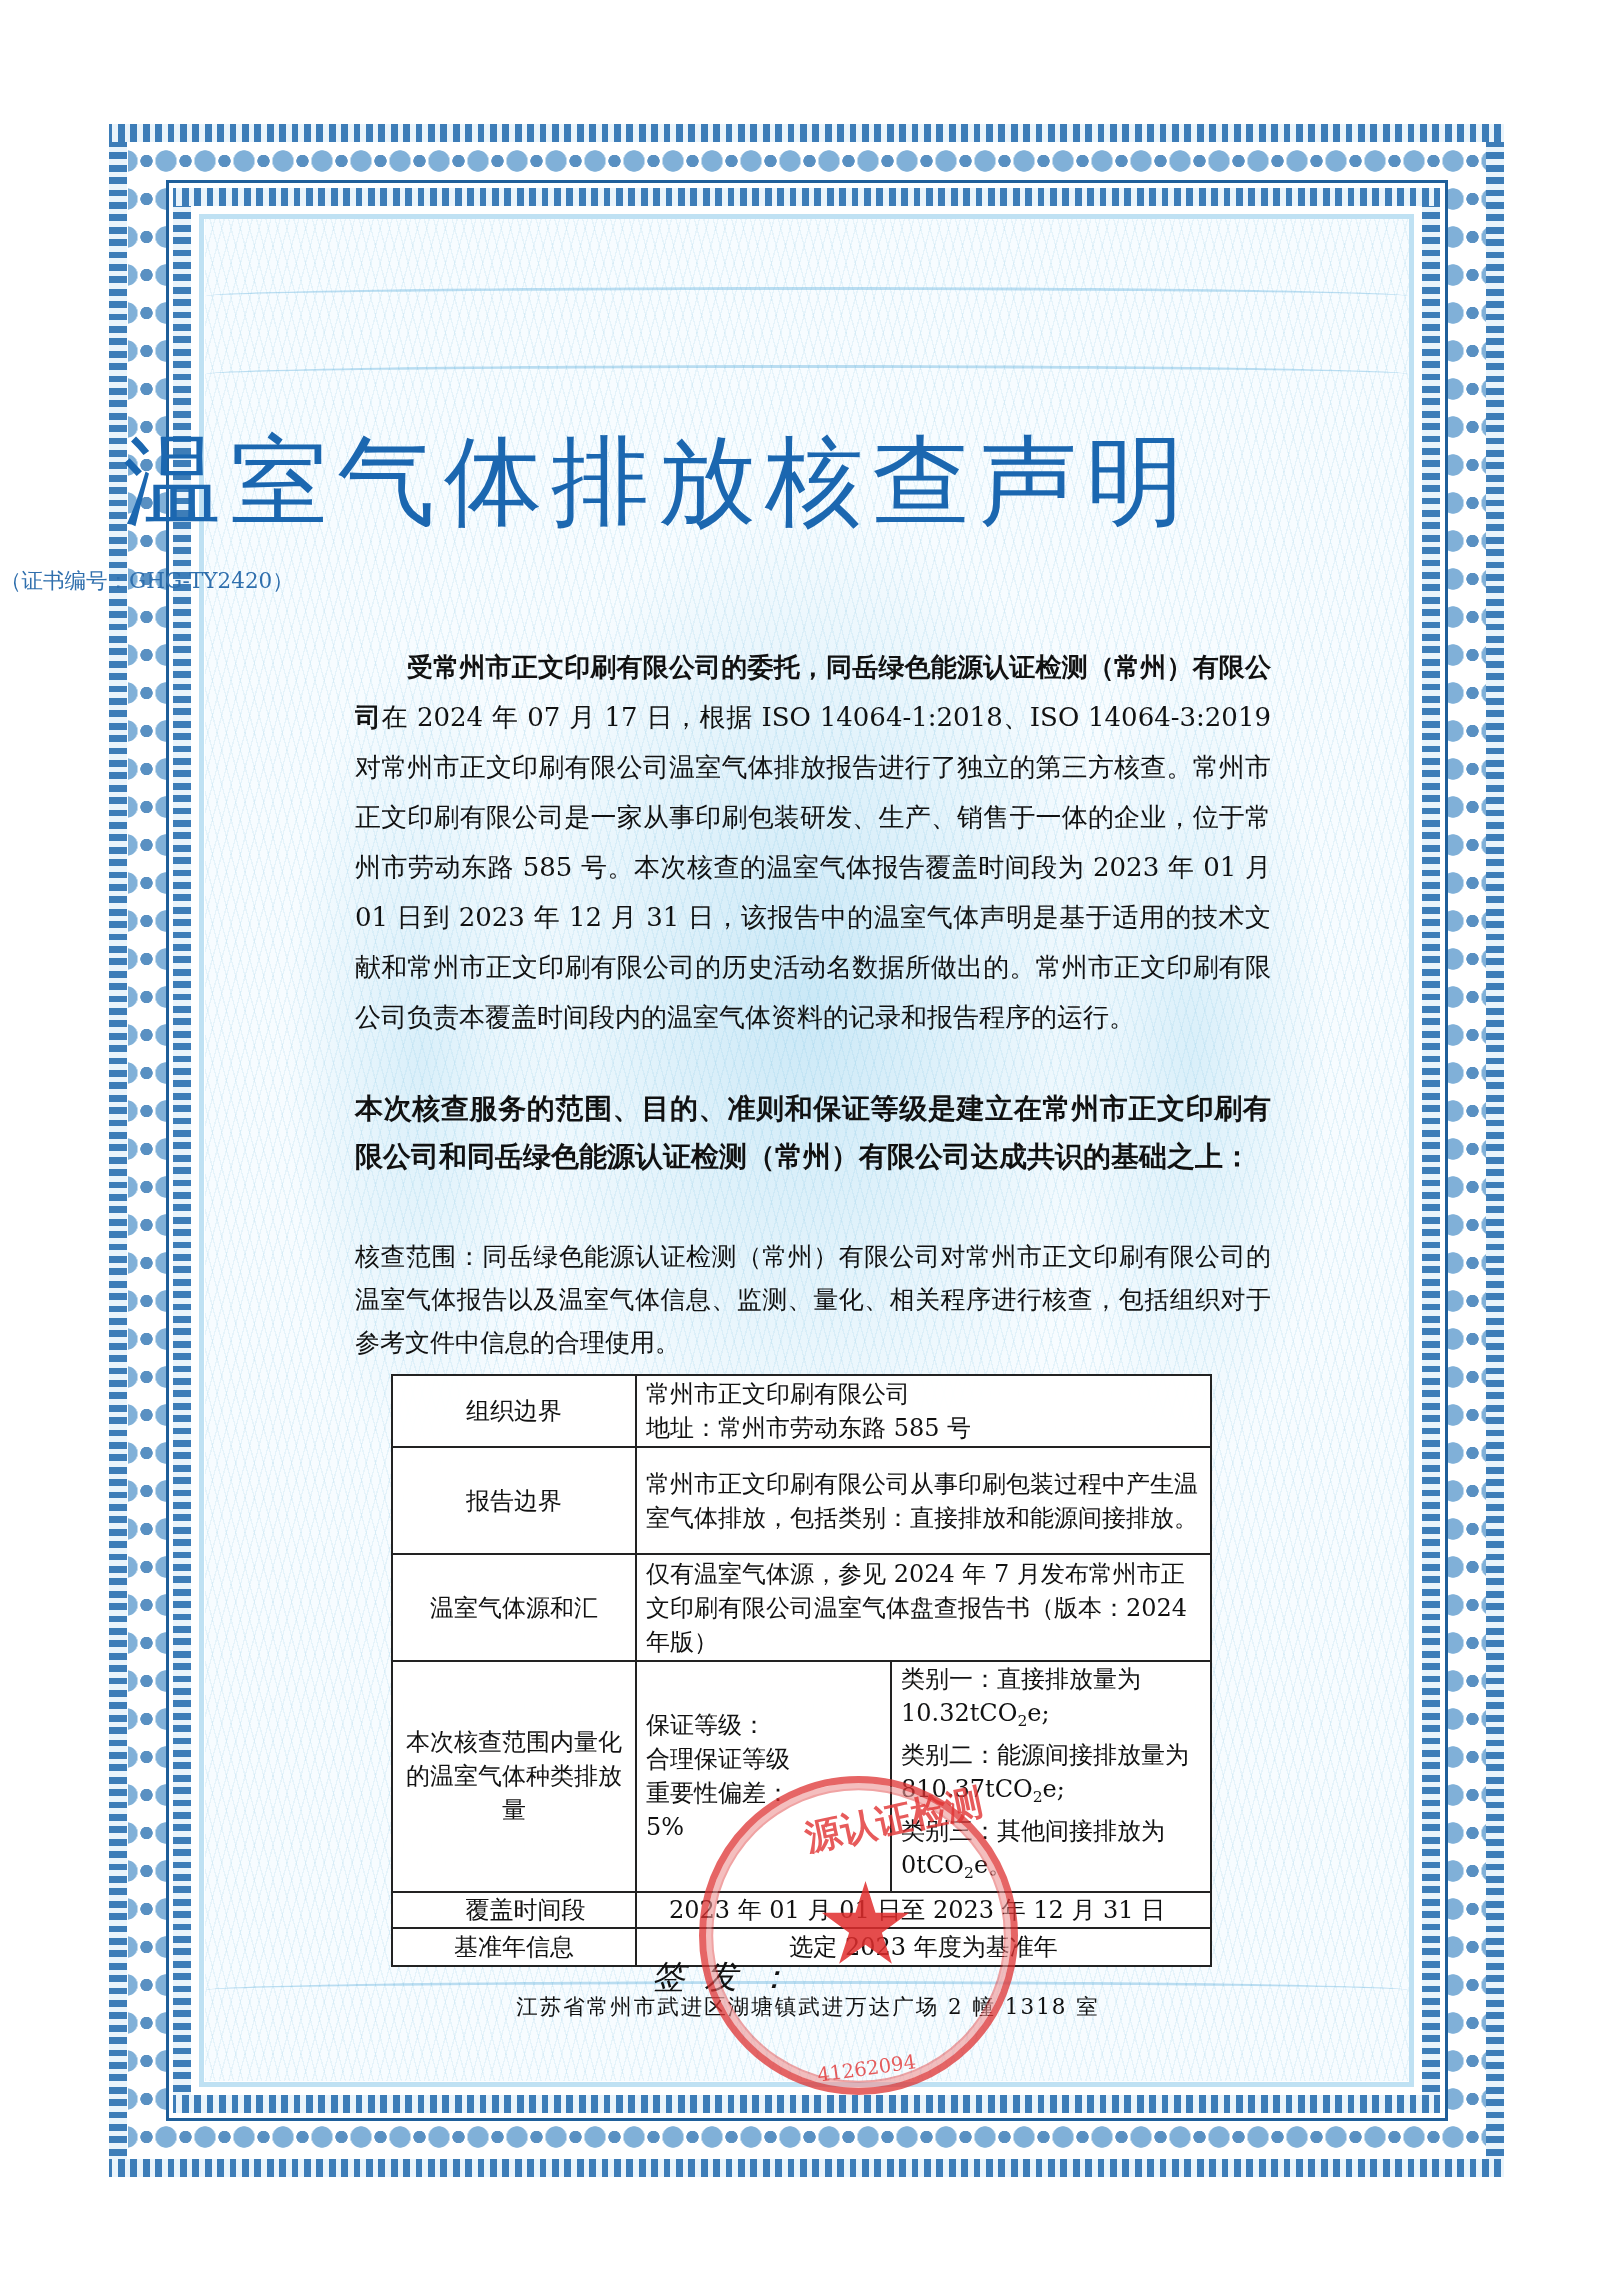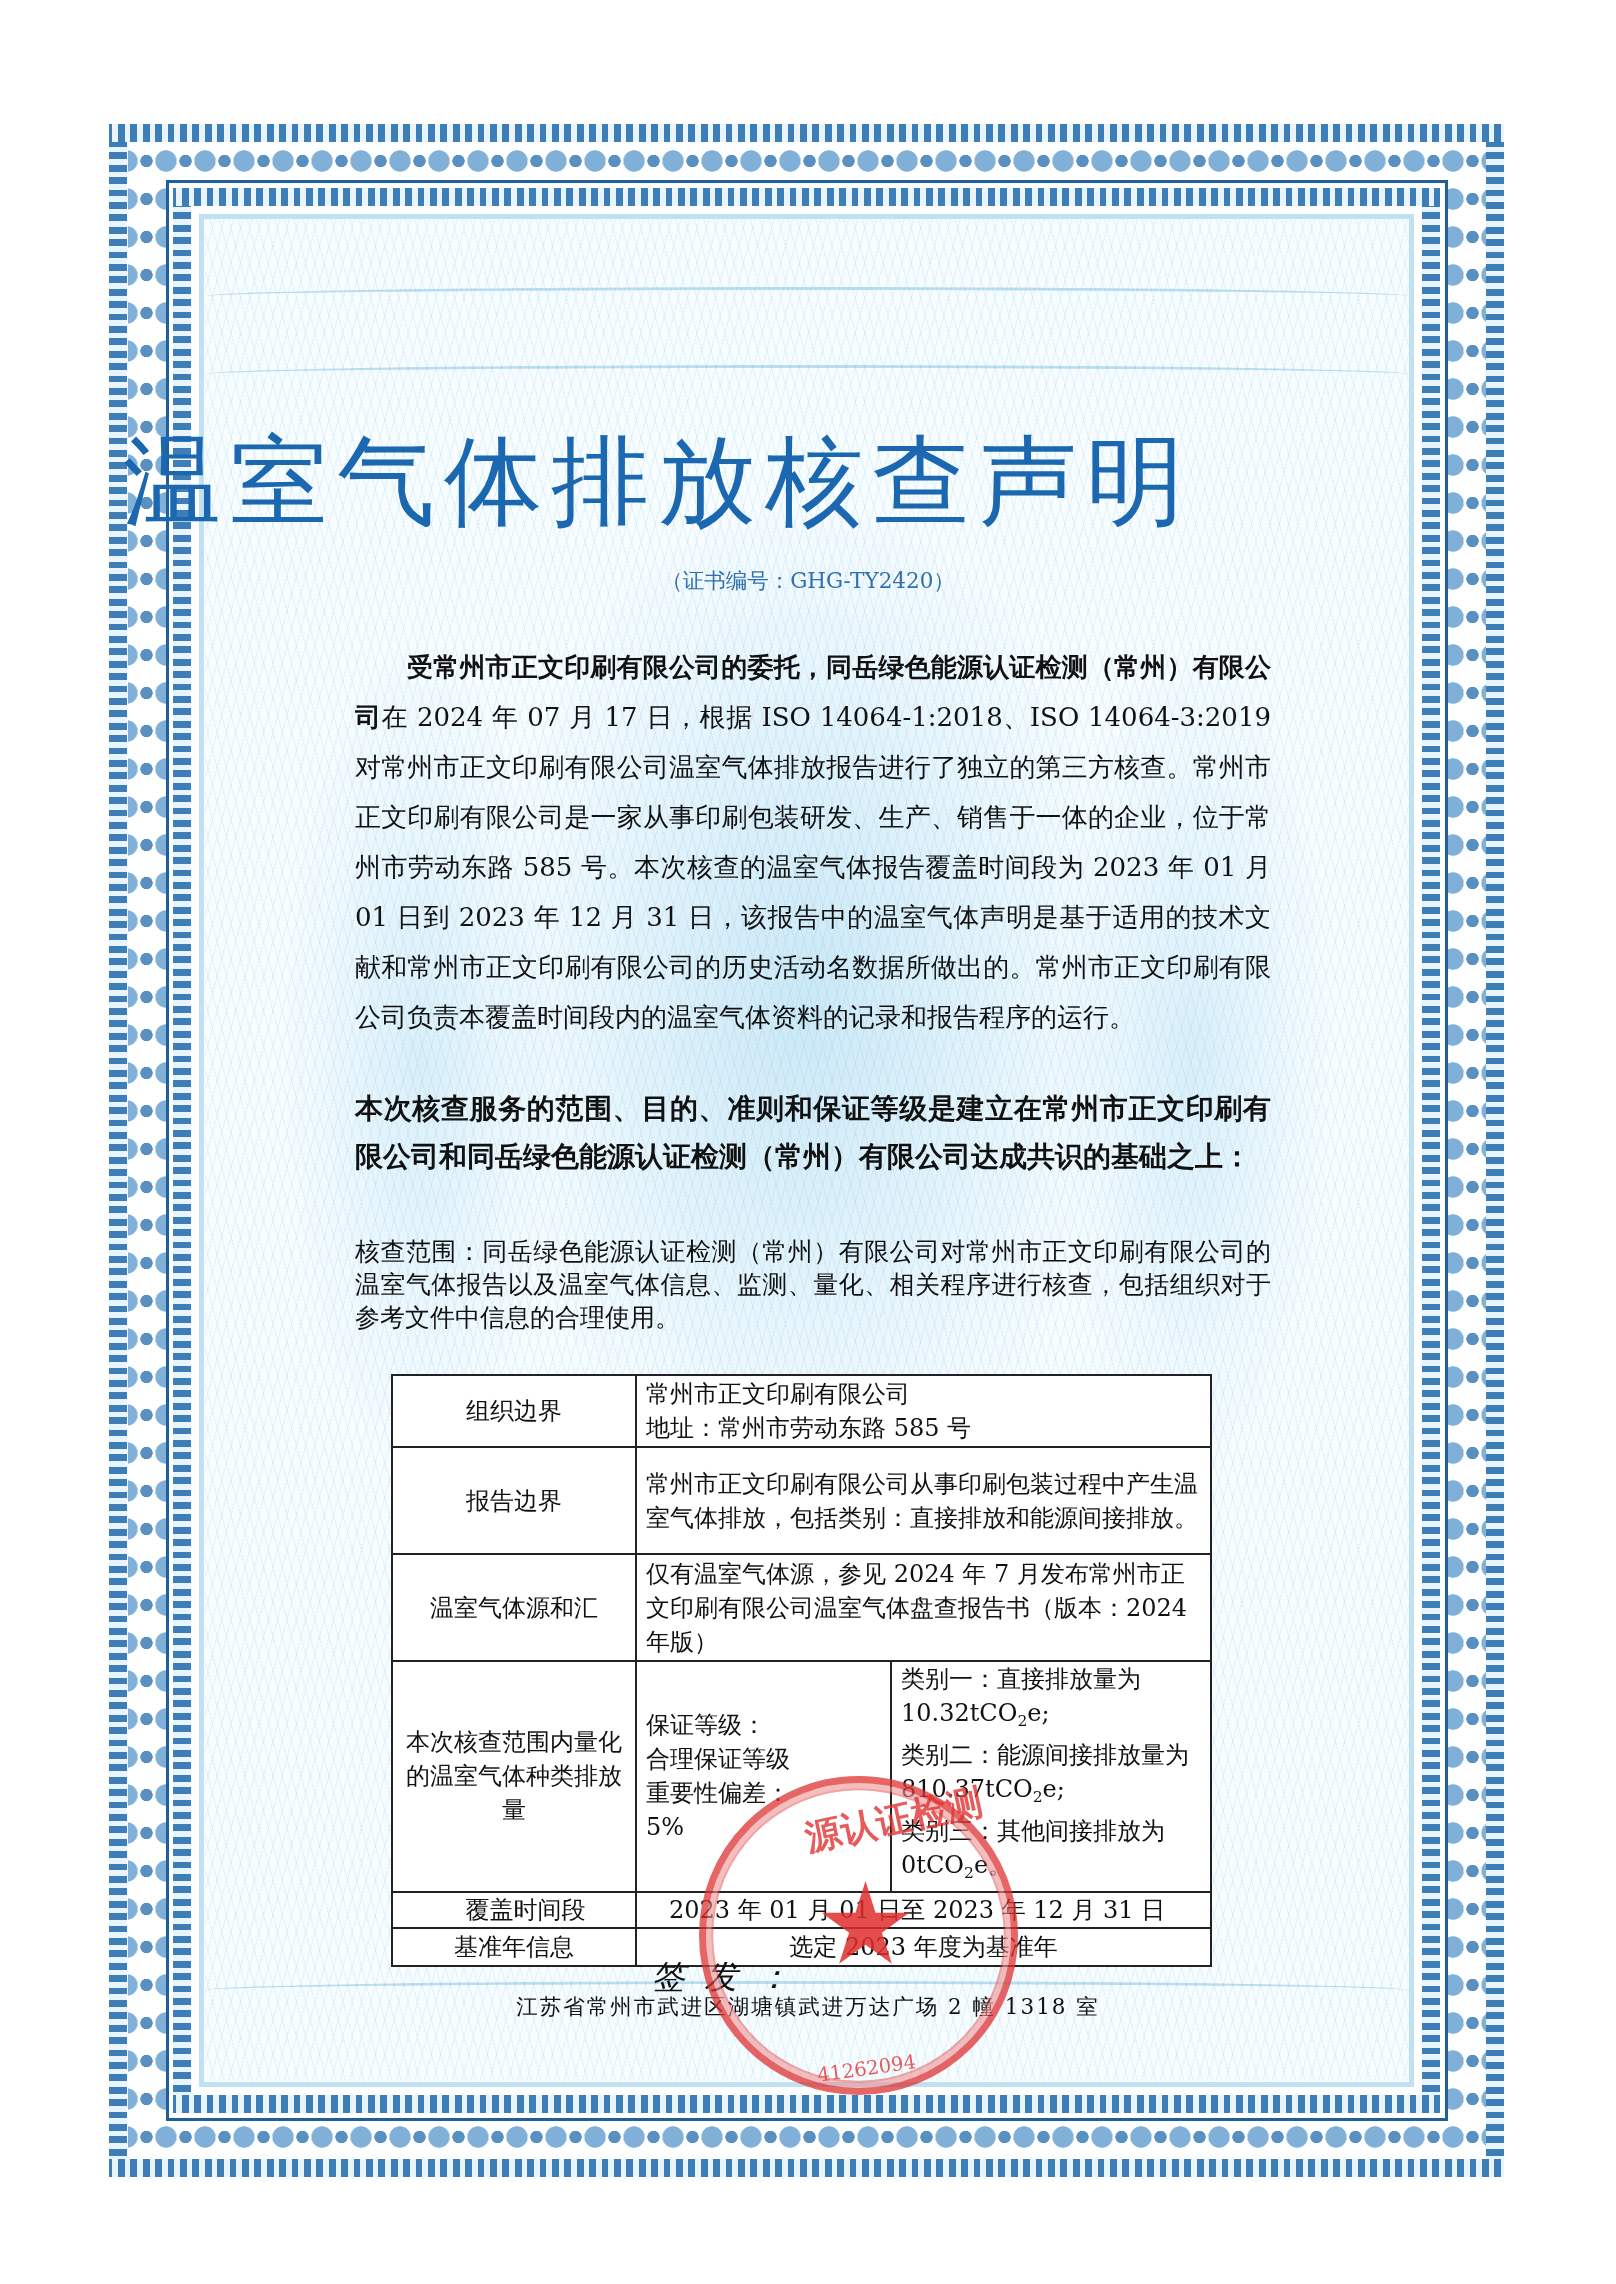--- a/index.html
+++ b/index.html
@@ -69,31 +69,31 @@
     border-top: 3.9px solid rgba(110,185,225,0.45); border-radius: 50%;
   }
 
   
   .title {
     position: absolute; left: 0; top: 417px; width: 1316px; text-align: center;
     font-family: "DejaVu Serif", "Liberation Serif", serif;
     font-size: 98px; color: #1b67b0; letter-spacing: 9px; font-weight: normal;
   }
   .cert-no {
-    position: absolute; left: 0; top: 566px; width: 1616px; text-align: center;
+    position: absolute; left: 0; top: 566px; width: 1616px; 
     font-size: 21.5px; color: #2f6fad;
   }
   .para {
     position: absolute; left: 355px; width: 916px;
     font-size: 26px; line-height: 50px; text-align: justify; color: #111;
   }
   .para b { font-weight: bold; }
   .p1 { top: 642px; text-indent: 2em; }
   .p2 { top: 1085px; font-weight: bold; font-size: 28px; line-height: 48px; }
-  .p3 { top: 1235px; line-height: 33px; font-size: 25px; }
+  .p3 { top: 1235px; line-height: 43px; font-size: 25px; }
 
   
   .table {
     position: absolute; left: 391px; top: 1374px; width: 821px;
     border-collapse: collapse; font-size: 24px; line-height: 34px;
     background: rgba(255,255,255,0.97);
   }
   .table td { border: 2.6px solid #222; vertical-align: middle; padding: 0 9px; }
   .table td.lab { width: 201px; text-align: center; }
   .row-org td { height: 70px; }

